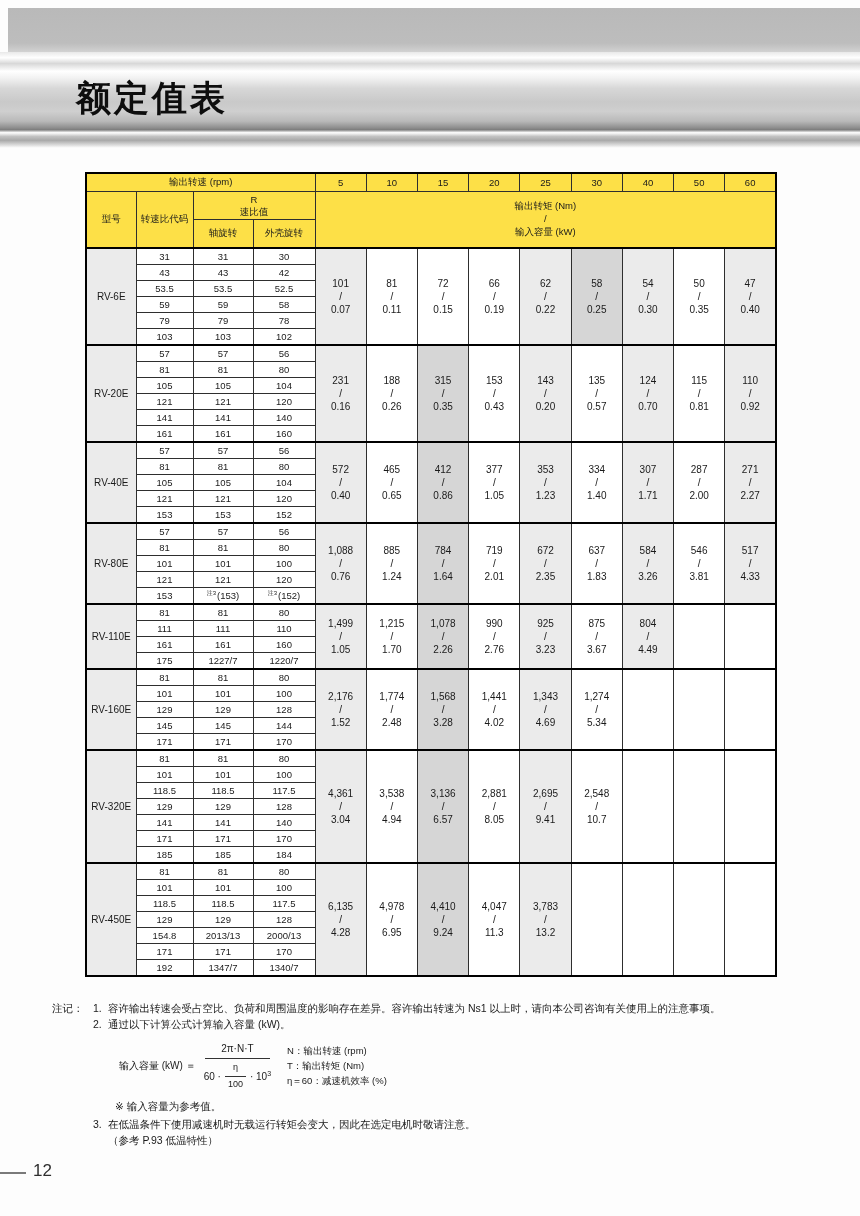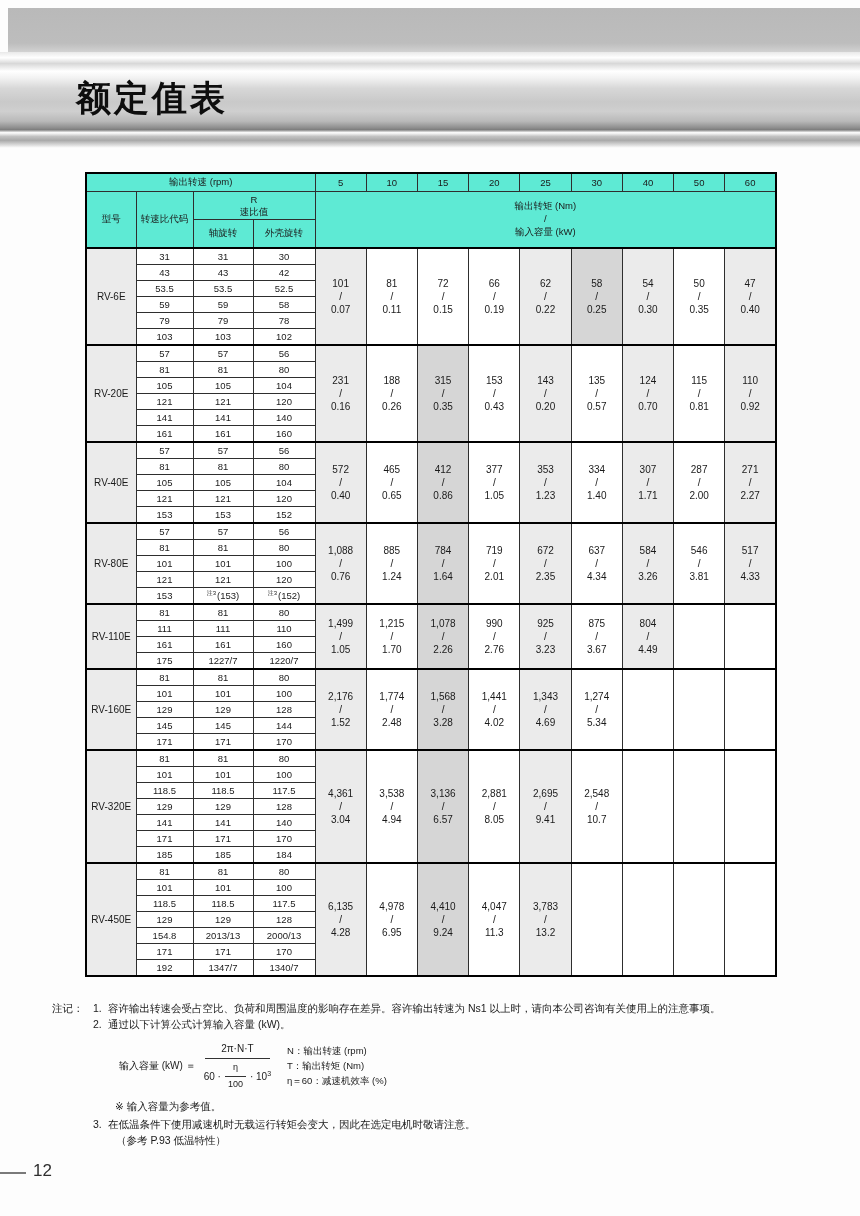--- a/index.html
+++ b/index.html
@@ -29,21 +29,21 @@
 
   
   table.ratings {
     position:absolute; left:85px; top:172px; width:692px;
     border-collapse:collapse; table-layout:fixed;
     font-size:9.5px; color:#1a1a1a; border:2px solid #000;
   }
   .ratings th, .ratings td {
     border:1px solid #2e2e2e; padding:0; text-align:center; vertical-align:middle;
   }
-  .ratings thead th { background:#5eead4; font-weight:normal; font-size:9.5px; }
+  .ratings thead th { background:#fde047; font-weight:normal; font-size:9.5px; }
   .ratings thead { border-bottom:2px solid #000; }
   .ratings tr.hrow1 th { height:17px; }
   .ratings tr.hrow2 th { height:27px; }
   .ratings tr.hrow3 th { height:27px; }
   .ratio-hd-line { line-height:1.2; }
   .torque-hd div { line-height:1.35; font-size:9.5px; }
 
   .ratings td.model { background:#ebebeb; font-size:10px; }
   .ratings td.ratio { background:#ffffff; height:15px; font-size:9.5px; }
   .ratings td.ratio sup { font-size:6px; vertical-align:super; margin-right:1px; }
@@ -56,21 +56,21 @@
   
   .notes {
     position:absolute; left:52px; top:1000px; width:775px;
     font-size:10.5px; line-height:1.55; color:#1a1a1a;
   }
   .notes-flex { display:flex; }
   .notes-label { flex:none; width:41px; }
   .note-item { display:flex; }
   .note-num { flex:none; width:15px; }
   .note-text { flex:1; }
-  .note-sub { margin-left:23px; }
+  .note-sub { margin-left:15px; }
 
   .formula { margin:8px 0 6px 26px; display:flex; align-items:center; gap:16px; }
   .formula-eq { display:flex; align-items:center; gap:8px; font-size:10px; }
   .big-frac { display:inline-flex; flex-direction:column; align-items:center; font-size:10px; }
   .big-frac .num { padding:0 16px 2px; border-bottom:1px solid #333; }
   .big-frac .den { display:flex; align-items:center; gap:4px; padding-top:2px; }
   .small-frac { display:inline-flex; flex-direction:column; align-items:center; font-size:9px; }
   .small-frac .t { padding:0 8px 1px; border-bottom:1px solid #333; }
   .small-frac .b { padding-top:1px; }
   .exp { font-size:7px; vertical-align:super; }
@@ -389,21 +389,21 @@
             <div>2.01</div>
           </td>
           <td rowspan="5" class="val shade">
             <div>672</div>
             <div>/</div>
             <div>2.35</div>
           </td>
           <td rowspan="5" class="val">
             <div>637</div>
             <div>/</div>
-            <div>4.34</div>
+            <div>1.83</div>
           </td>
           <td rowspan="5" class="val shade">
             <div>584</div>
             <div>/</div>
             <div>3.26</div>
           </td>
           <td rowspan="5" class="val">
             <div>546</div>
             <div>/</div>
             <div>3.81</div>

